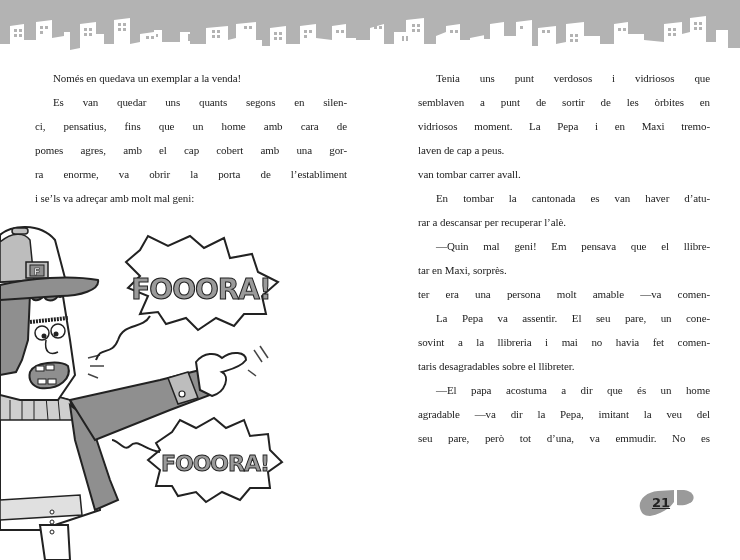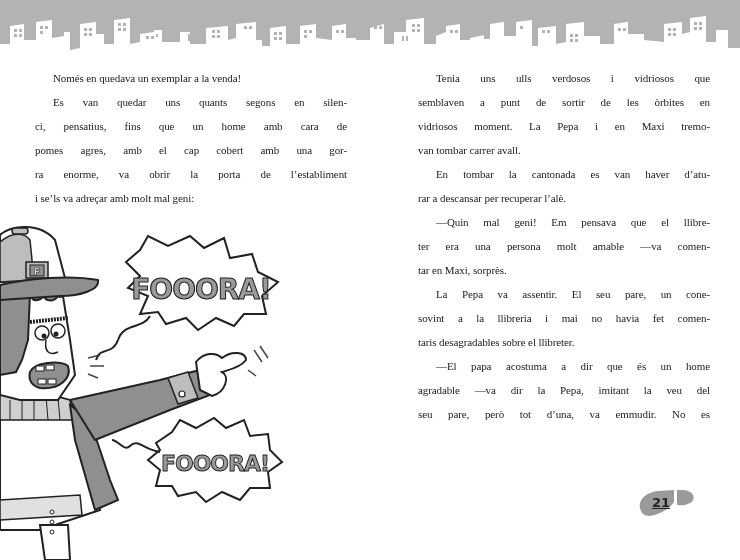--- a/index.html
+++ b/index.html
@@ -184,29 +184,30 @@
   <path d="M126,262 L140,250 L148,236 L168,246 L190,236 L204,248 L224,238 L230,258 L252,254 L258,272 L278,282 L262,296 L266,314 L244,314 L234,326 L216,318 L198,330 L186,318 L166,324 L158,312 L140,314 L148,296 L128,288 L140,276 Z" fill="#ffffff" stroke="#222" stroke-width="2"></path>
   <path d="M150,316 C142,330 124,322 118,340 C112,356 100,346 96,360" fill="none" stroke="#222" stroke-width="2"></path>
   <text x="201" y="299" text-anchor="middle" font-family="DejaVu Sans, sans-serif" font-size="28" font-weight="bold" fill="#9a9a9a" stroke="#222" stroke-width="1" letter-spacing="-1">FOOORA!</text>
 
   <path d="M156,443 L172,432 L180,420 L196,428 L214,418 L226,428 L244,420 L250,436 L268,434 L270,450 L282,462 L268,472 L270,488 L250,488 L240,500 L222,492 L206,502 L196,492 L178,496 L172,486 L156,486 L160,470 L148,460 L160,450 Z" fill="#ffffff" stroke="#222" stroke-width="2"></path>
   <path d="M160,452 C144,450 138,438 130,446 C124,452 118,440 112,440" fill="none" stroke="#222" stroke-width="2"></path>
   <text x="215" y="471" text-anchor="middle" font-family="DejaVu Sans, sans-serif" font-size="22" font-weight="bold" fill="#9a9a9a" stroke="#222" stroke-width="0.9" letter-spacing="-1">FOOORA!</text>
 </svg>
 
 <div class="page page-right">
-  <div class="line indent">Tenia uns ulls verdosos i vidriosos que</div>
+  <div class="line indent">Tenia uns punt verdosos i vidriosos que</div>
   <div class="line">semblaven a punt de sortir de les òrbites en</div>
   <div class="line">vidriosos moment. La Pepa i en Maxi tremo-</div>
+  <div class="line last">laven de cap a peus.</div>
   <div class="line last">van tombar carrer avall.</div>
   <div class="line indent">En tombar la cantonada es van haver d’atu-</div>
   <div class="line last">rar a descansar per recuperar l’alè.</div>
   <div class="line indent">—Quin mal geni! Em pensava que el llibre-</div>
+  <div class="line last">tar en Maxi, sorprès.</div>
   <div class="line">ter era una persona molt amable —va comen-</div>
-  <div class="line last">tar en Maxi, sorprès.</div>
   <div class="line indent">La Pepa va assentir. El seu pare, un cone-</div>
   <div class="line">sovint a la llibreria i mai no havia fet comen-</div>
   <div class="line last">taris desagradables sobre el llibreter.</div>
   <div class="line indent">—El papa acostuma a dir que és un home</div>
   <div class="line">agradable —va dir la Pepa, imitant la veu del</div>
   <div class="line">seu pare, però tot d’una, va emmudir. No es</div>
 </div>
 
 <div class="folio">
   <svg width="62" height="30" viewBox="0 0 62 30">

